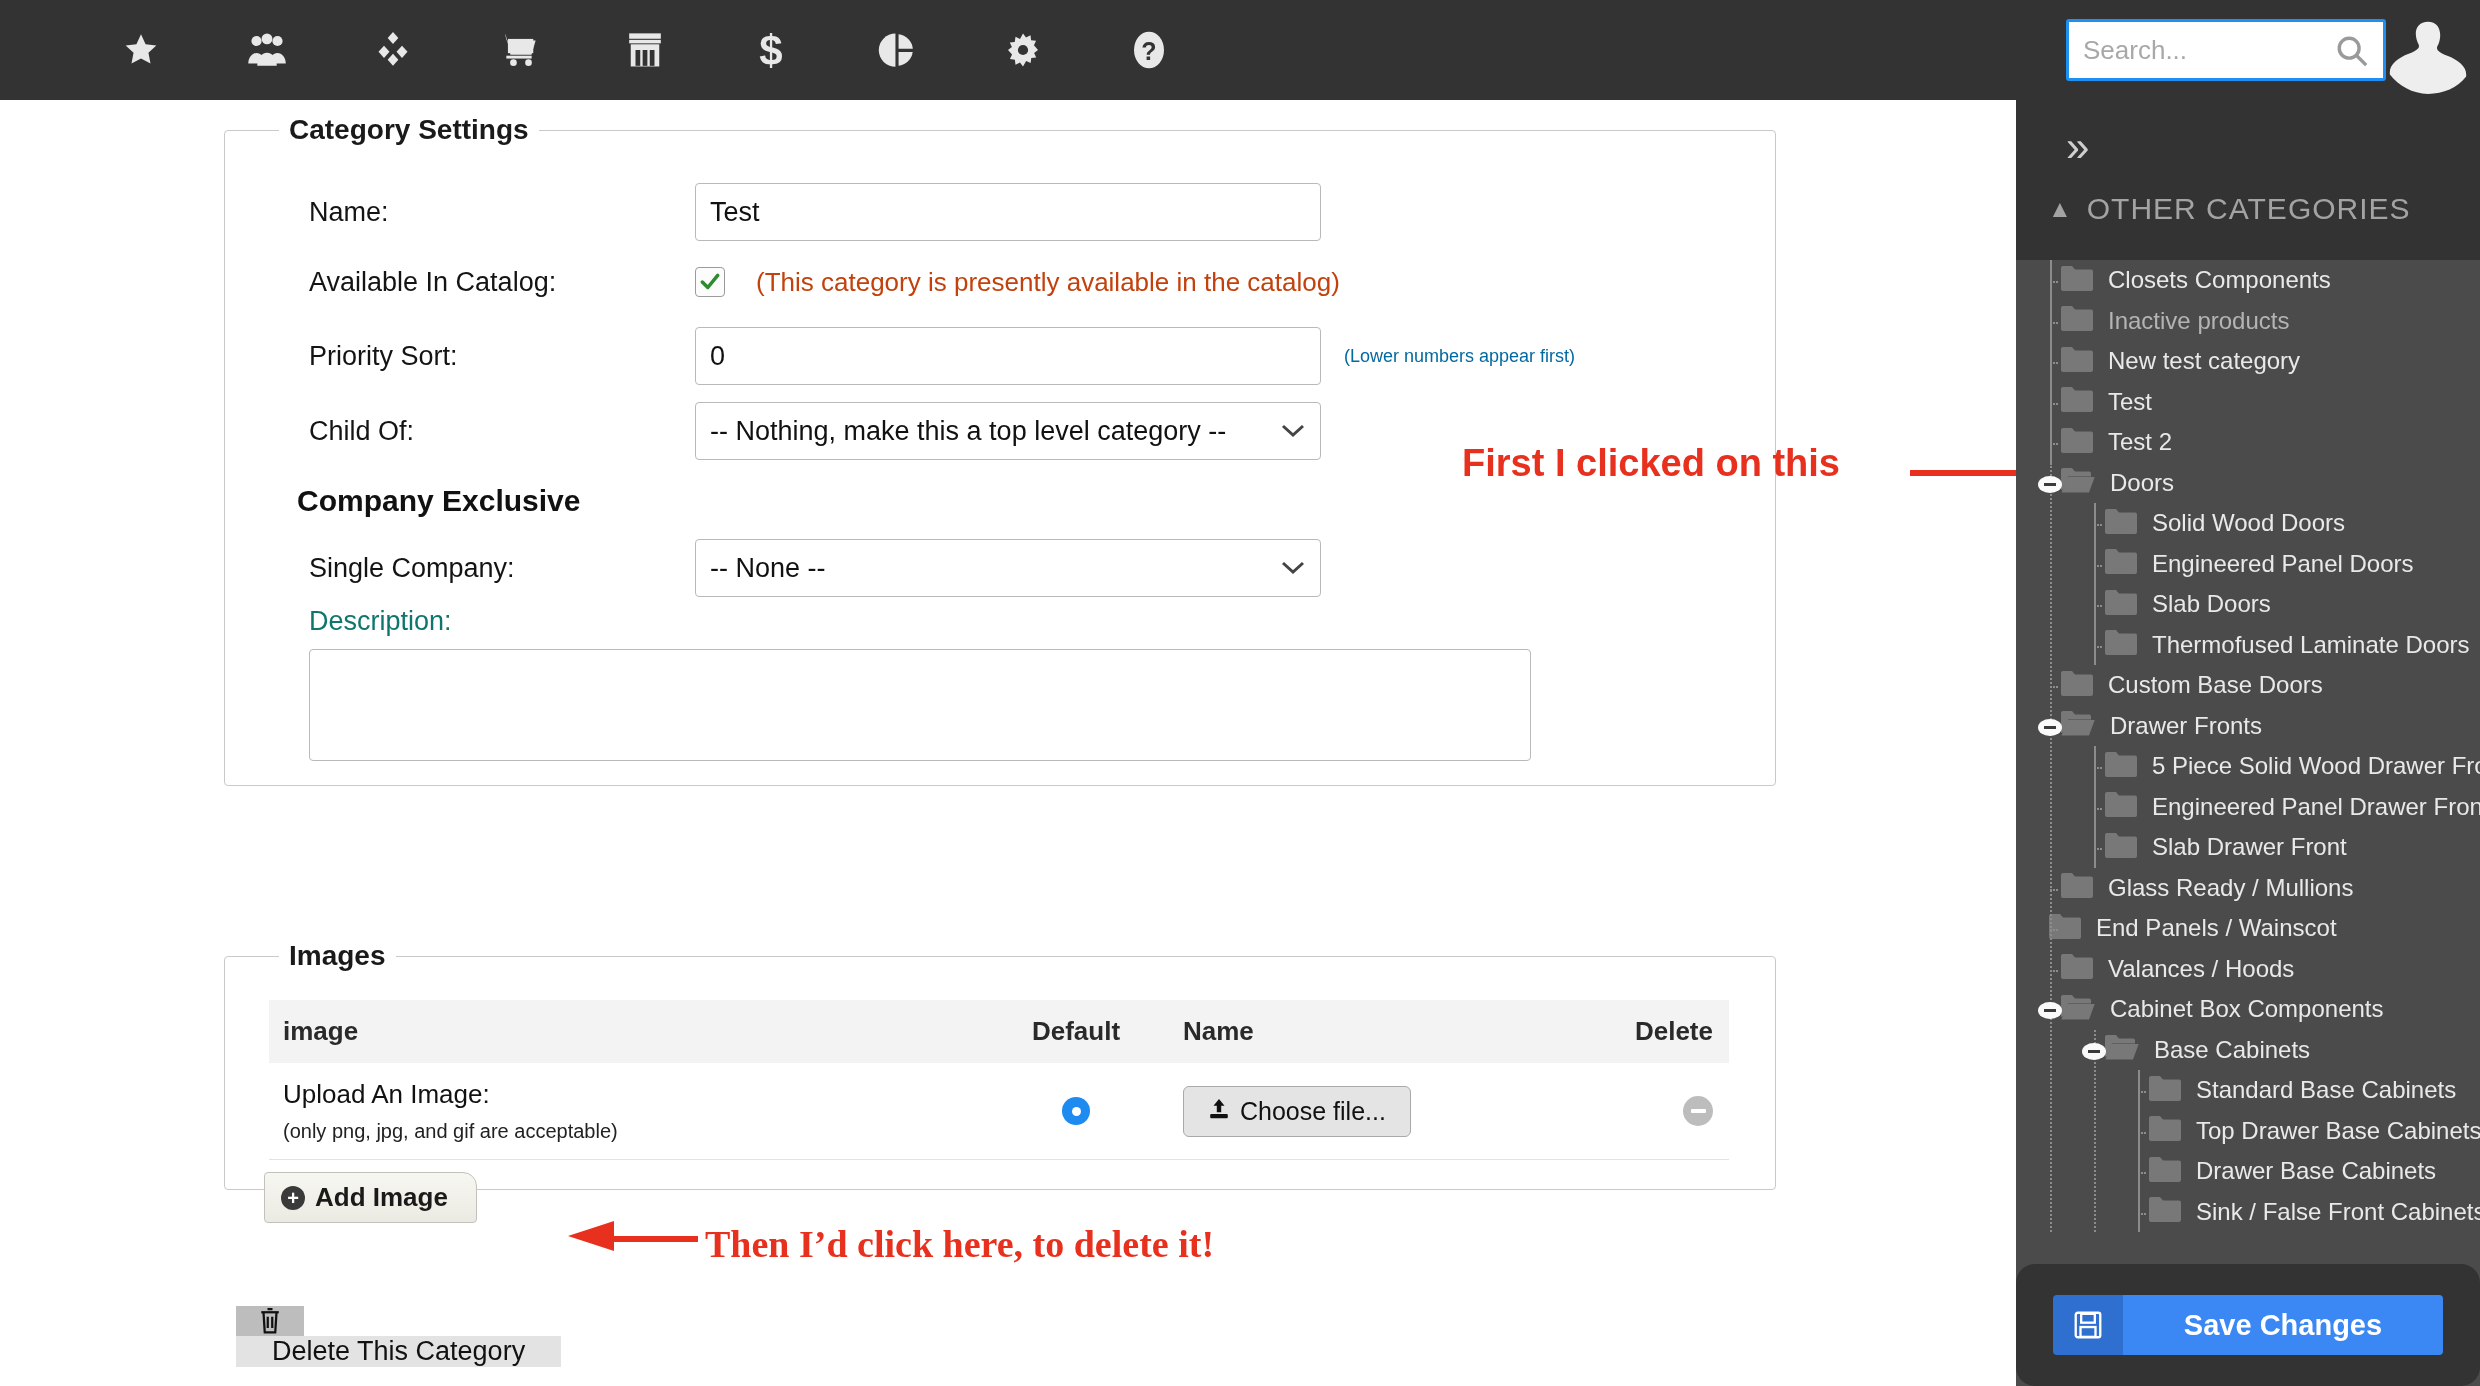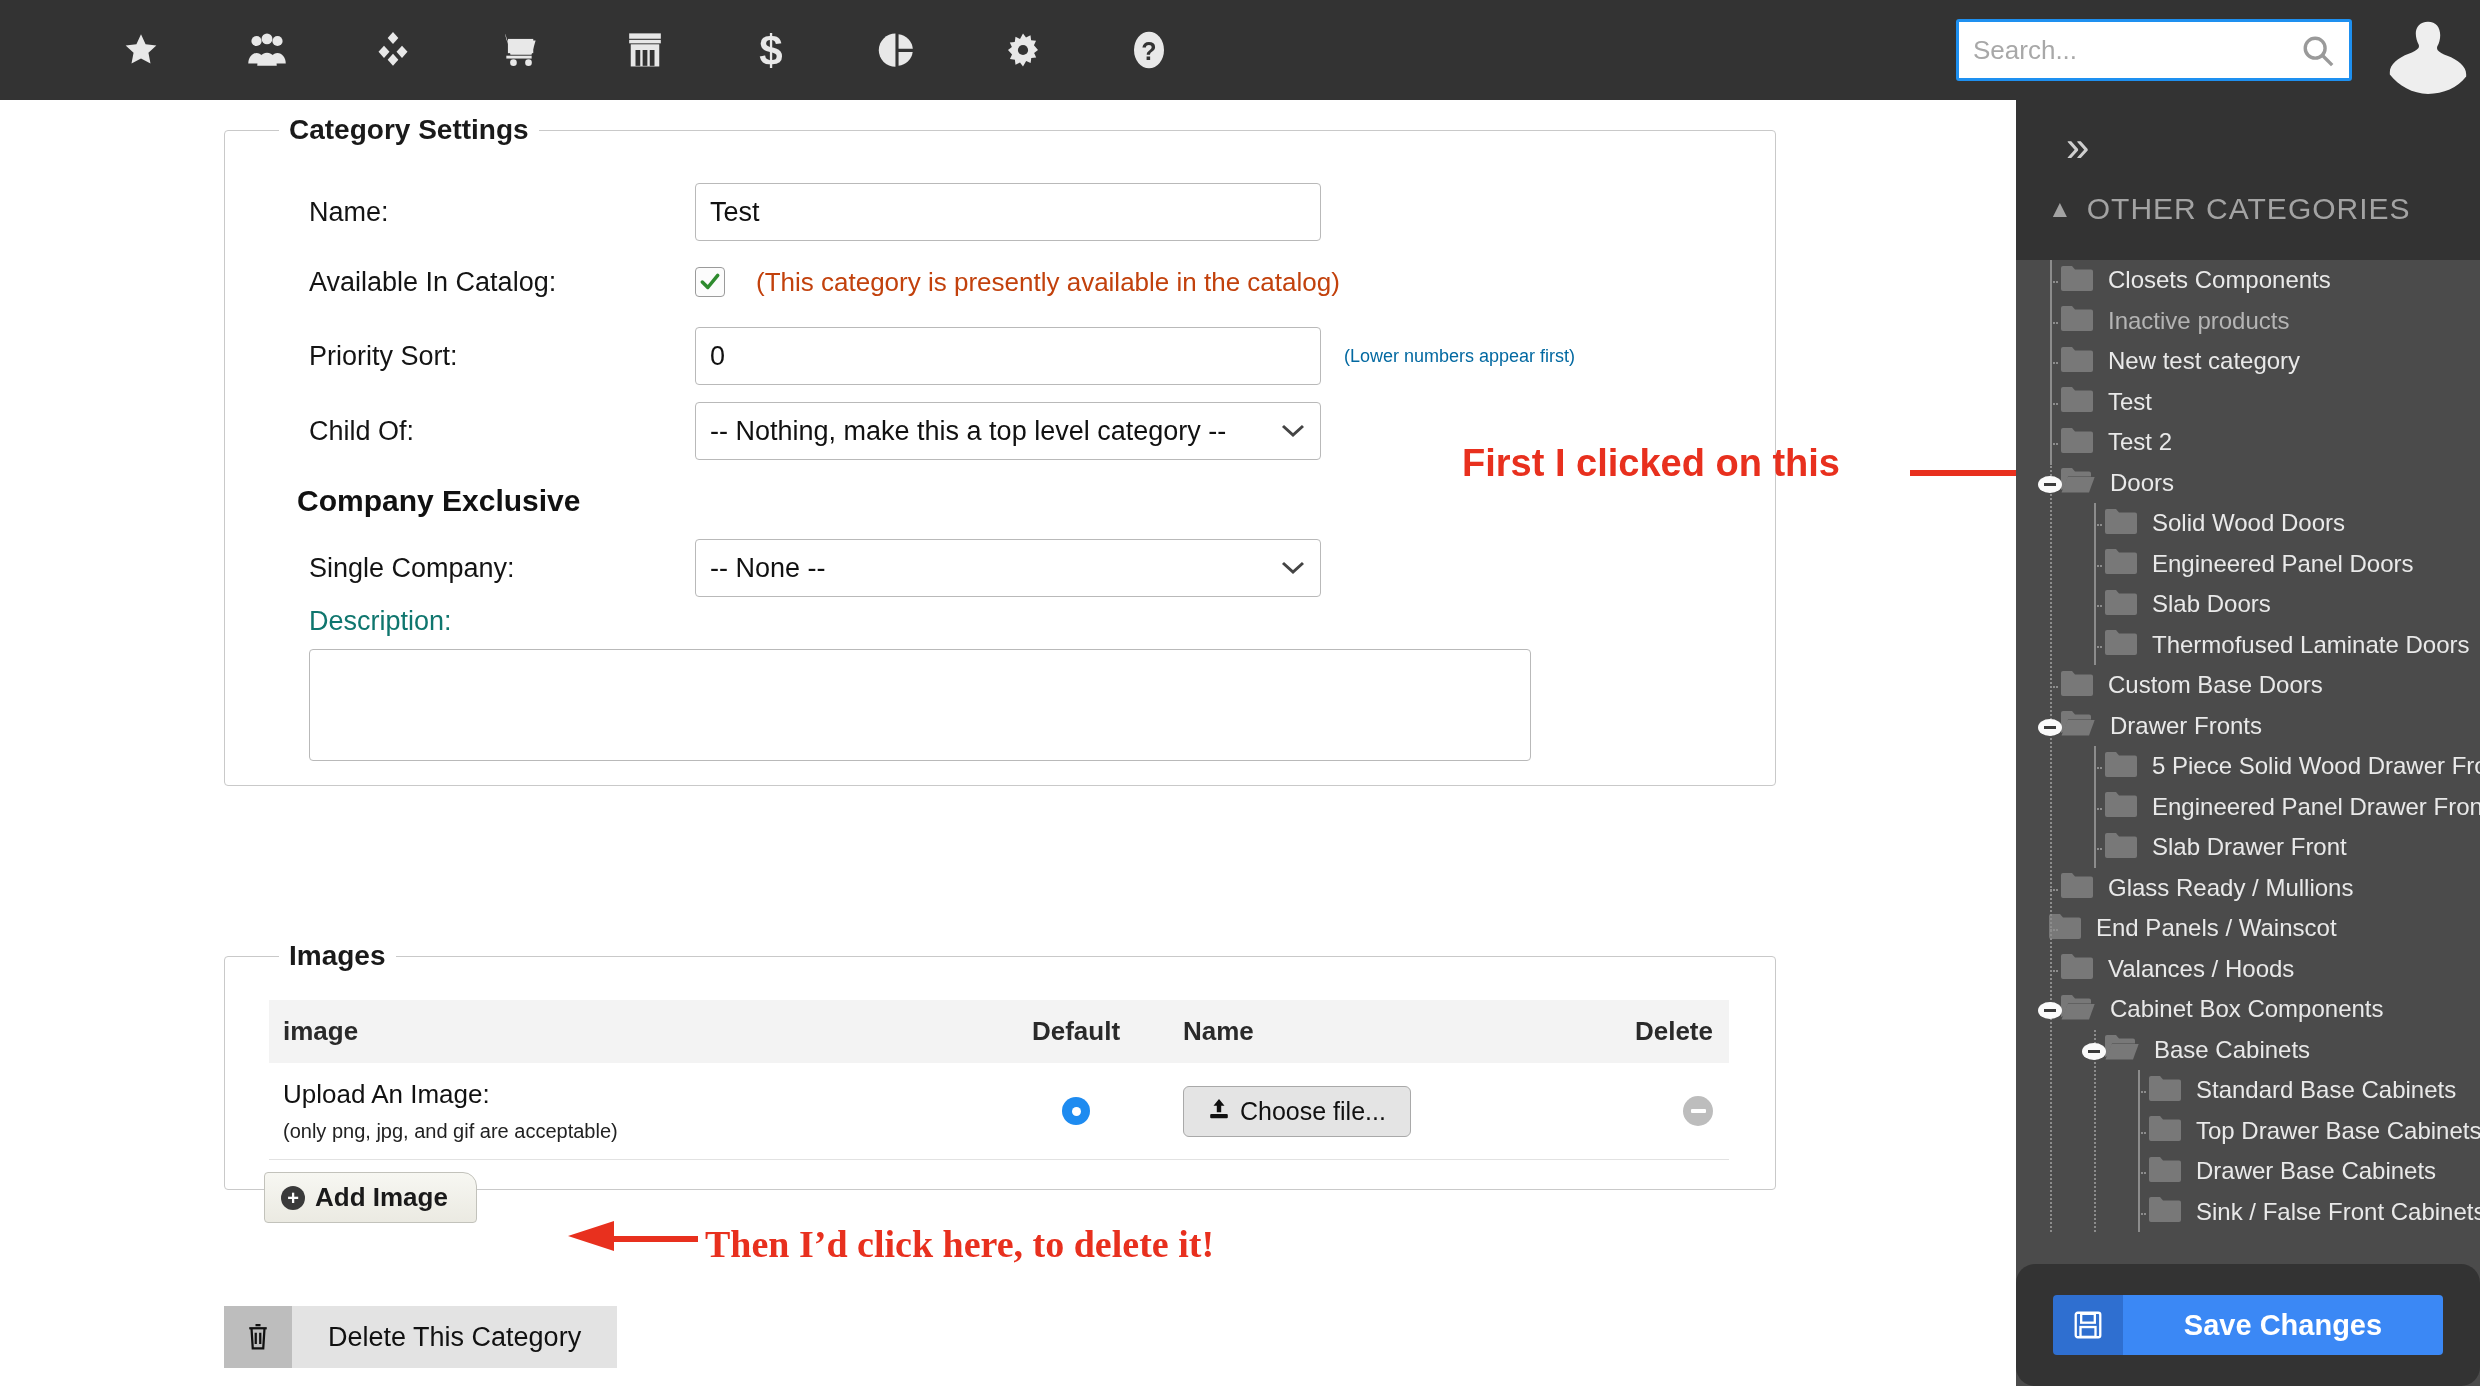--- a/index.html
+++ b/index.html
@@ -24,26 +24,25 @@
     display: flex; align-items: center; justify-content: center;
     color: #e8e8e8; cursor: pointer;
   }
   .nav-icon svg { display: block; }
   .topbar-right {
     position: absolute; right: 0; top: 0; height: 100px;
     display: flex; align-items: center; gap: 0;
   }
   .search-wrap {
     position: relative;
-    width: 396px; height: 62px;
+    width: 320px; height: 62px;
     background: #ffffff;
     border: 3px solid #1e90f0;
     border-radius: 3px;
     display: flex; align-items: center;
-    margin-right: 34px;
   }
   .search-input {
     border: 0; outline: 0; background: transparent;
     font-family: "Liberation Sans", sans-serif;
     font-size: 26px; color: #555;
     padding-left: 14px; width: 310px; height: 52px;
   }
   .search-input::placeholder { color: #a8a8a8; }
   .search-icon { position: absolute; right: 14px; top: 12px; color: #9a9a9a; }
   .avatar-wrap {
@@ -179,23 +178,23 @@
   }
   .plus-circle {
     width: 24px; height: 24px; border-radius: 50%;
     background: #3a3a3a; color: #fff;
     display: inline-flex; align-items: center; justify-content: center;
     font-size: 20px; line-height: 1; font-weight: bold;
   }
 
   
   .delete-btn {
-    position: absolute; left: 224px; top: 1206px;
+    position: absolute; left: 236px; top: 1206px;
     display: flex; align-items: stretch;
-    height: 62px; cursor: pointer;
+    height: 62px; cursor: pointer; flex-direction: column;
   }
   .delete-btn .icobox {
     width: 68px; background: #bdbdbd;
     display: flex; align-items: center; justify-content: center;
   }
   .delete-btn .lbl {
     background: #e3e3e3;
     display: flex; align-items: center;
     padding: 0 36px;
     font-size: 27px; color: #111;

